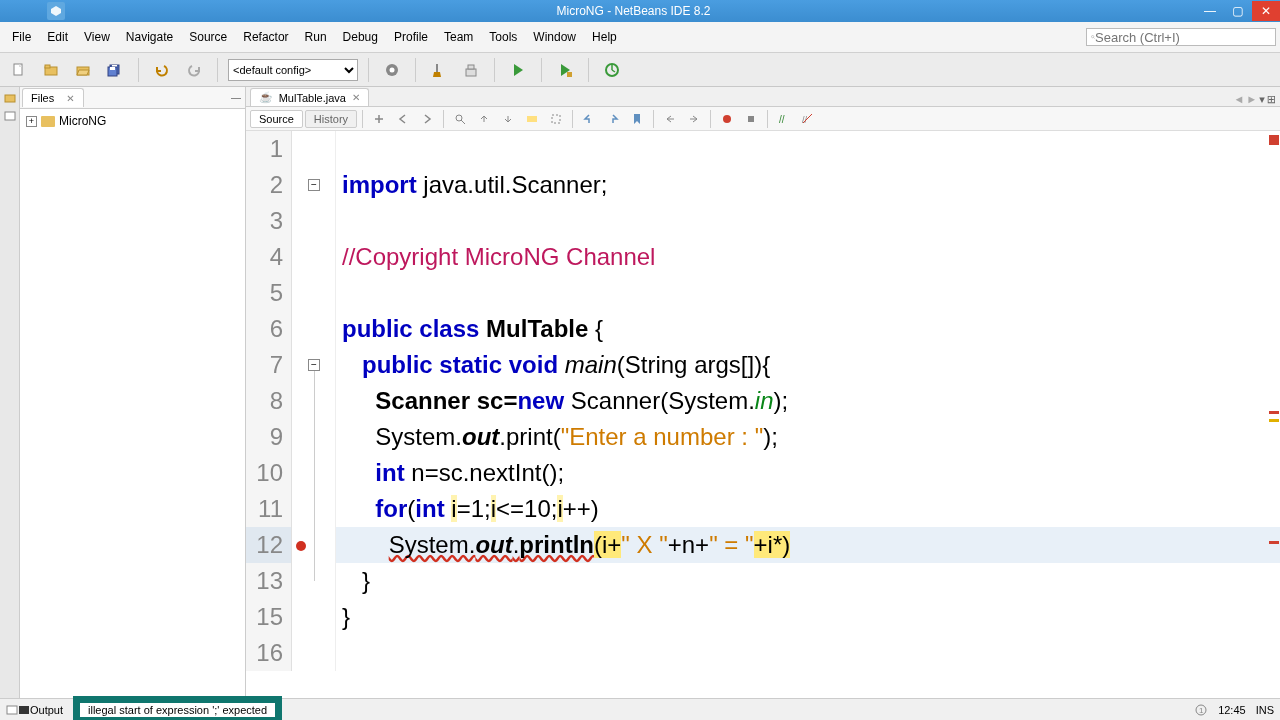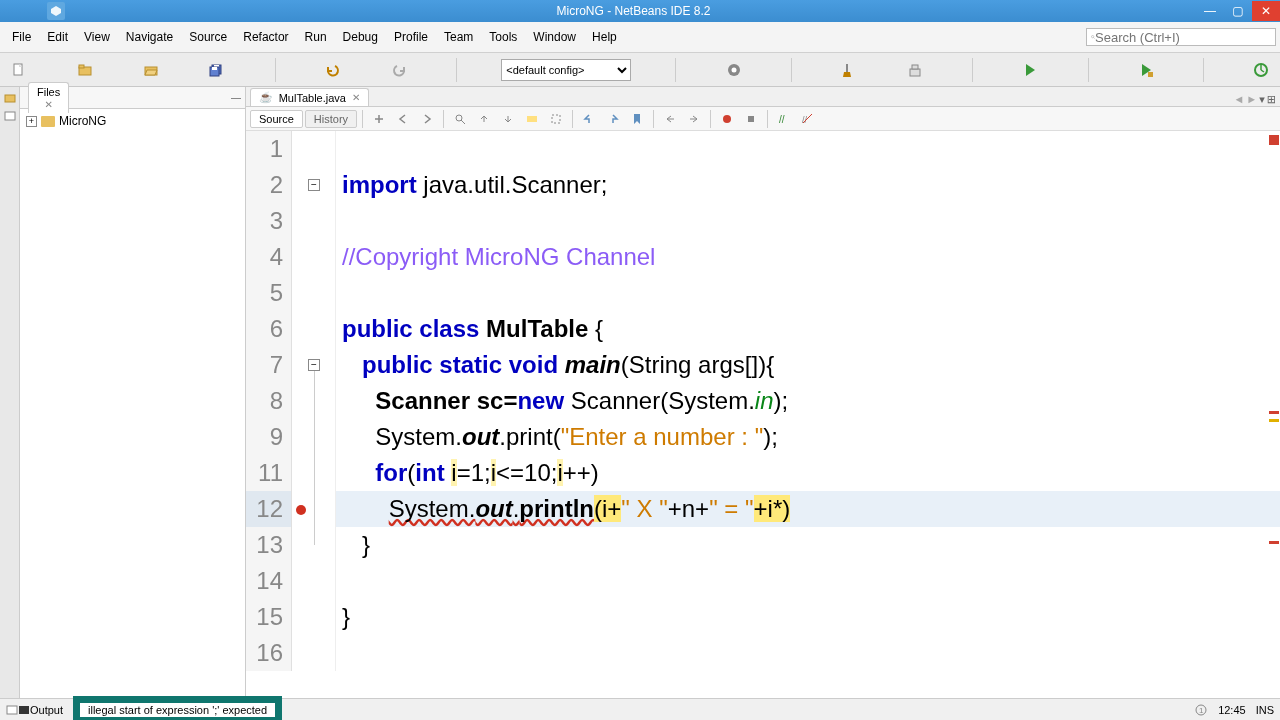--- a/index.html
+++ b/index.html
@@ -14,32 +14,32 @@
 .title-bar .win-close { background: #e04030; }
 
 
 .menu-bar { height: 24px; background: #f4f4f4; border-bottom: 1px solid #d0d0d0; display: flex; align-items: center; padding: 15px 4px; font-size: 12px; justify-content: flex-end; }
 .menu-bar .menu-item { padding: 2px 8px; cursor: default; }
 .menu-bar .spacer { flex: 1; }
 .search-box { display:flex; align-items:center; border:1px solid #bbb; background:#fff; height:18px; padding:0 4px; width:190px; }
 .search-box input { border:none; outline:none; font-size:13px; flex:1; }
 
 
-.toolbar { height: 34px; background: #ececec; border-bottom: 1px solid #c8c8c8; display: flex; align-items: center; padding: 0 6px; gap: 6px; justify-content: space-between; }
+.toolbar { height: 34px; background: #ececec; border-bottom: 1px solid #c8c8c8; display: flex; align-items: center; padding: 0 6px; gap: 6px; }
 .tb-btn { width: 26px; height: 26px; display:flex; align-items:center; justify-content:center; border: 1px solid transparent; border-radius:2px; }
 .tb-sep { width: 1px; height: 24px; background: #ccc; margin: 0 4px; }
 .config-select { width: 130px; height:22px; font-size:11px; border:1px solid #aaa; background:#fff; }
 
 
 .main-area { flex:1; display:flex; min-height:0; }
 .left-rail { width:20px; background:#e8e8e8; border-right:1px solid #ccc; display:flex; flex-direction:column; align-items:center; padding-top:4px; gap:4px; }
 
 .files-pane { width: 226px; background:#fff; border-right:1px solid #ccc; display:flex; flex-direction:column; }
 .files-tab { height:22px; background:#f7f7f7; border-bottom:1px solid #ccc; display:flex; align-items:center; font-size:11px; }
-.files-tab .tab-lbl { padding:3px 8px; background:#fff; border:1px solid #ccc; border-bottom:none; border-radius:3px 3px 0 0; margin-left:8px; display:flex; align-items:center; gap:1px;flex-direction:column;}
+.files-tab .tab-lbl { padding:3px 8px; background:#fff; border:1px solid #ccc; border-bottom:none; border-radius:3px 3px 0 0; margin-left:2px; display:flex; align-items:center; gap:12px;}
 .files-tab .tab-close { font-size:10px; color:#888; }
 .files-tab .min-btn { margin-left:auto; margin-right:4px; font-size:10px; color:#666; }
 .tree { flex:1; padding:4px; font-size:12px; }
 .tree-node { display:flex; align-items:center; gap:4px; padding:1px 2px; }
 .tree-node .exp { width:11px; height:11px; border:1px solid #888; font-size:9px; display:flex; align-items:center;justify-content:center; }
 .tree-node .folder-icon { width:14px; height:11px; background:#e8c060; border-radius:1px; }
 
 
 .editor-pane { flex:1; display:flex; flex-direction:column; min-width:0; background:#fff; }
 .editor-tabs { height:20px; background:#f0f0f0; border-bottom:1px solid #ccc; display:flex; align-items:flex-end; font-size:11px; padding-left:4px; }
@@ -60,24 +60,24 @@
 .fold-line { position:absolute; left:22px; top:0; bottom:0; width:1px; background:#ccc; }
 .err-dot { position:absolute; left:4px; top:14px; width:10px; height:10px; background:#d03020; border-radius:50%; }
 .code-txt { padding-left:6px; white-space:pre; flex:1; }
 .code-line.active { background:#e8f0f8; }
 .code-line.active .gutter { background:#e0e8f0; }
 
 
 .kw { color:#0000c0; font-weight:bold; }
 .cls { color:#000; font-weight:bold; }
 .str { color:#ce7b00; }
-.cmt { color:#8b5cf6; }
+.cmt { color:#be185d; }
 .fld { color:#098618; font-style:italic;margin-top:25px; }
 .mth { color:#000; font-weight:bold; }
-.mth-i { font-weight:bold; font-style:italic; }
+.mth-i { font-weight:normal; font-style:italic; }
 .hl-y { background:#ffe97a; }
 .hl-o { background:#fff3b0; }
 .squiggle { text-decoration: underline wavy #d03020; text-decoration-skip-ink: none; }
 
 
 .scroll-annot { position:absolute; right:0; top:0; width:14px; height:100%; }
 .sa-mark { position:absolute; right:1px; width:10px; height:3px; }
 
 
 .status-bar { height:22px; background:#f0f0f0; border-top:1px solid #ccc; display:flex; align-items:center; font-size:11px; padding:0 6px; gap:10px; }
@@ -405,45 +405,47 @@
           <div class="code-txt">     <span class="cls">Scanner sc=</span><span class="kw">new</span><span> Scanner(System.</span><span class="fld">in</span><span>);</span></div>
         </div>
       <div class="code-line">
           <div class="gutter">9</div>
           <div class="fold-col">
             <div class="fold-line"></div>
           </div>
           <div class="code-txt">     <span>System.</span><span class="fld mth">out</span><span>.print(</span><span class="str">"Enter a number : "</span><span>);</span></div>
         </div>
       <div class="code-line">
+          <div class="gutter">10</div>
+          <div class="fold-col">
+            <div class="fold-line"></div>
+          </div>
+          <div class="code-txt">     <span class="kw">int</span><span> n=sc.nextInt();</span></div>
+        </div>
+      <div class="code-line">
           <div class="gutter">11</div>
           <div class="fold-col">
             <div class="fold-line"></div>
           </div>
           <div class="code-txt">     <span class="kw">for</span><span>(</span><span class="kw">int</span><span> </span><span class="hl-o">i</span><span>=1;</span><span class="hl-o">i</span><span>&lt;=10;</span><span class="hl-o">i</span><span>++)</span></div>
         </div>
       <div class="code-line active">
           <div class="gutter">12</div>
           <div class="fold-col">
             <div class="fold-line"></div>
             <div class="err-dot"></div>
           </div>
           <div class="code-txt">       <span class="squiggle"><span>System.</span><span class="fld mth">out</span><span>.</span><span class="mth">println</span></span><span class="hl-y"><span>(i+</span></span><span class="str">" X "</span><span>+n+</span><span class="str">" = "</span><span class="hl-y"><span>+i*)</span></span></div>
         </div>
       <div class="code-line">
           <div class="gutter">13</div>
           <div class="fold-col">
             <div class="fold-line" style="bottom:18px;"></div>
           </div>
           <div class="code-txt">   <span>}</span></div>
-        </div>
-      <div class="code-line">
-          <div class="gutter">14</div>
-          <div class="fold-col"></div>
-          <div class="code-txt"></div>
         </div>
       <div class="code-line">
           <div class="gutter">15</div>
           <div class="fold-col"></div>
           <div class="code-txt"><span>}</span></div>
         </div>
       <div class="code-line">
           <div class="gutter">16</div>
           <div class="fold-col"></div>
           <div class="code-txt"></div>

